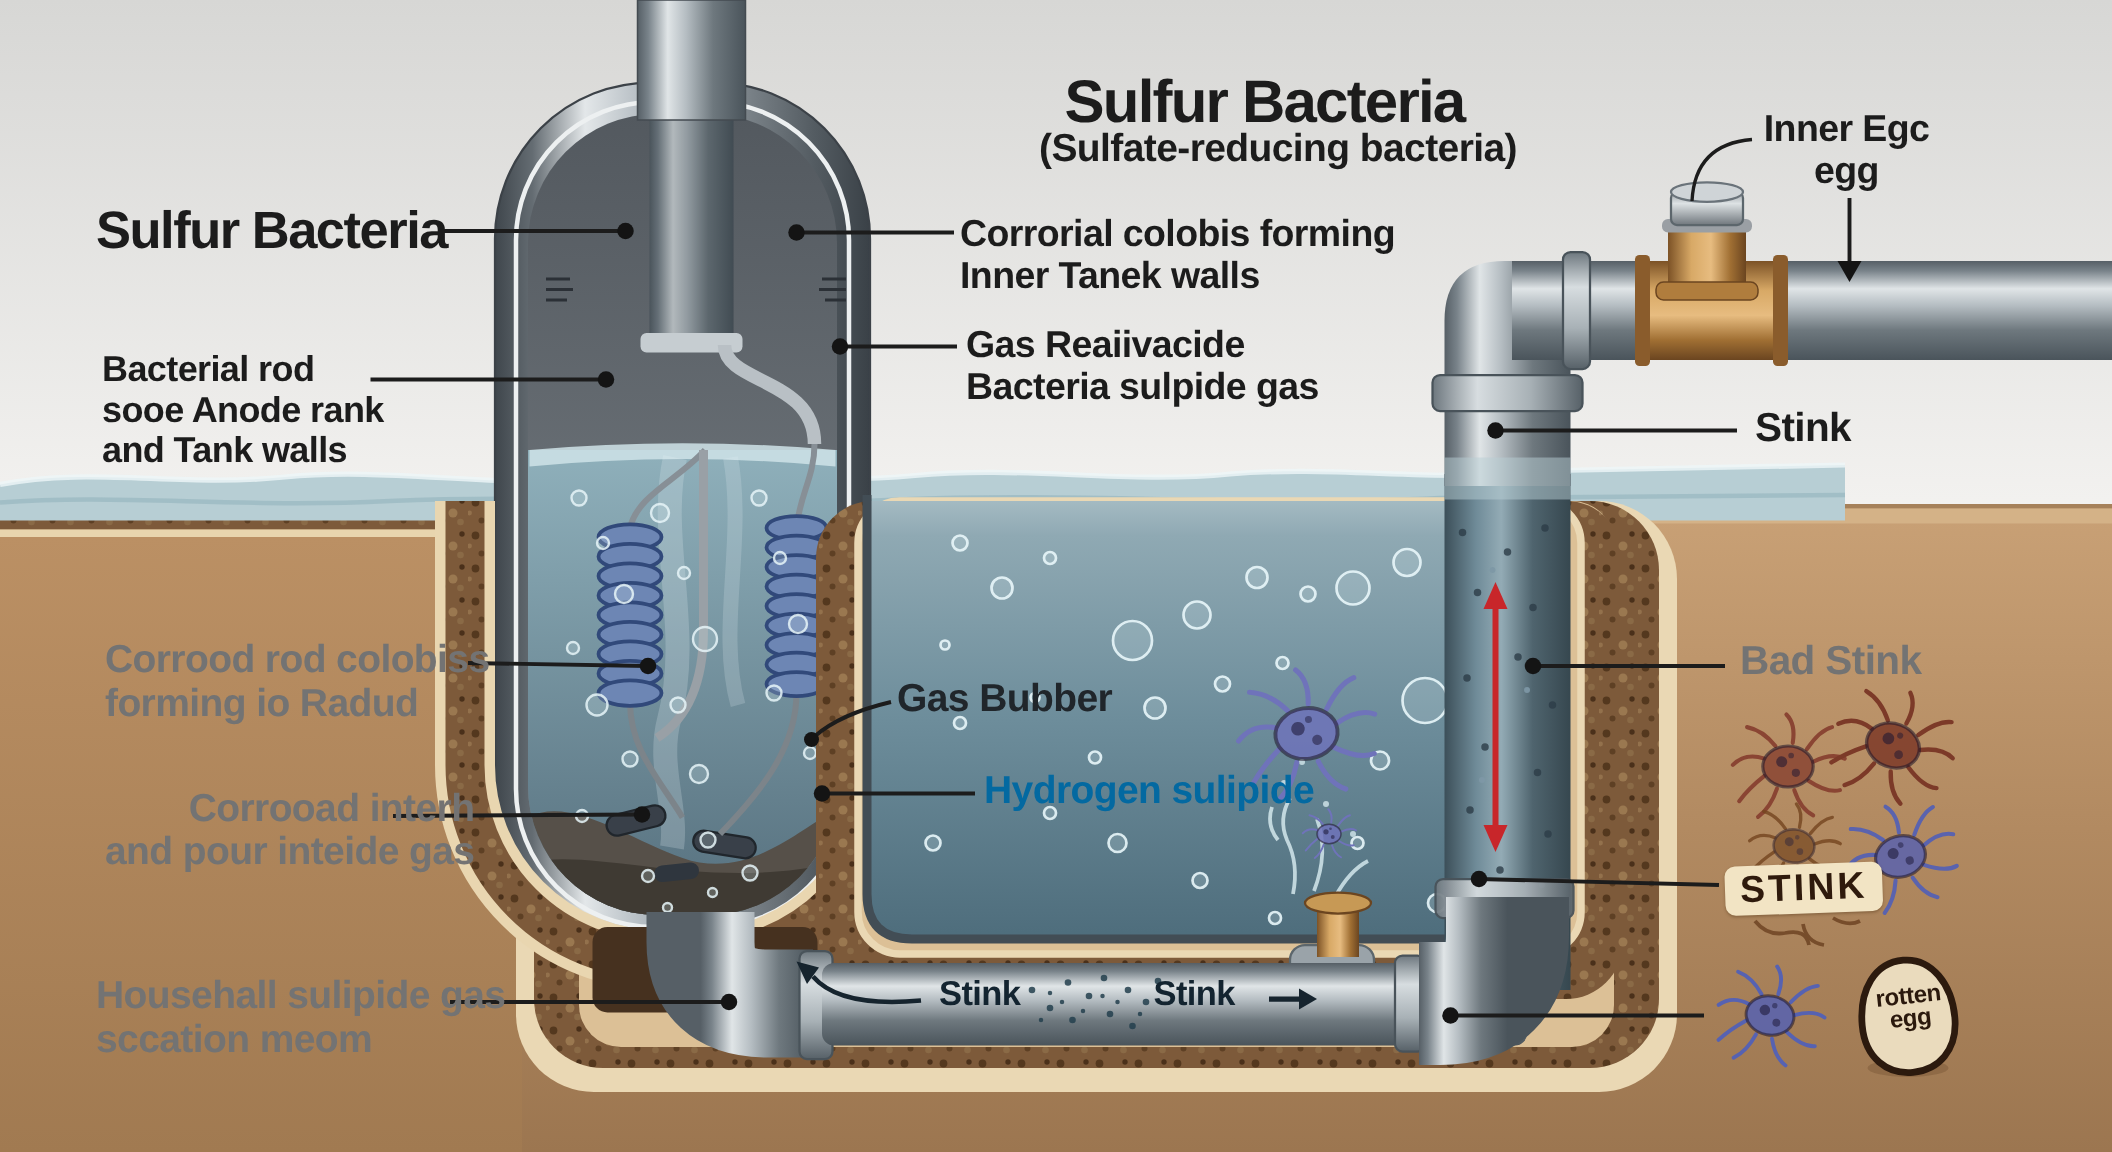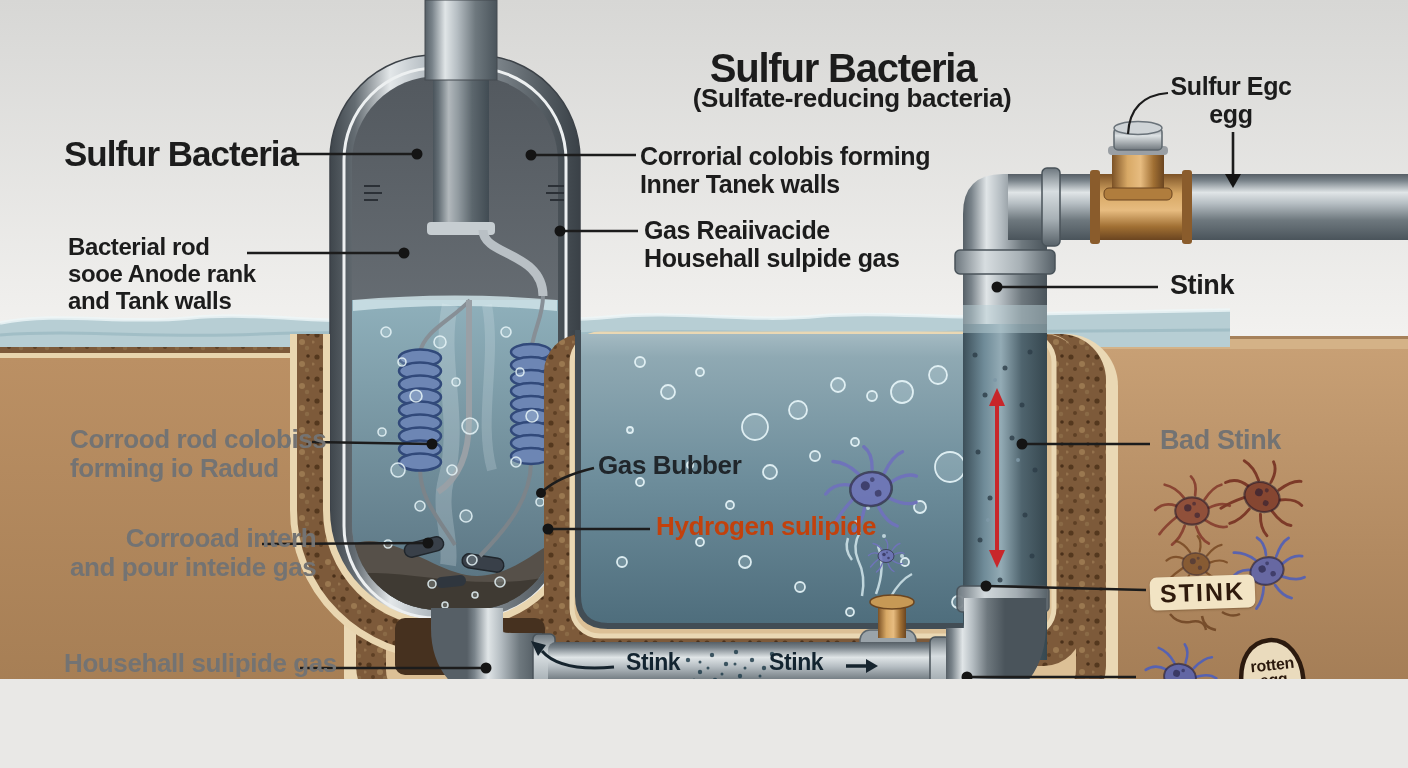--- a/index.html
+++ b/index.html
@@ -1,16 +1,16 @@
 <!DOCTYPE html>
 <html><head>
 <meta charset="utf-8">
 <style>
   html,body{margin:0;padding:0;background:#e9e8e6;}
-  #stage{position:relative;width:1408px;height:679px;overflow:hidden;
+  #stage{position:relative;width:1408px;height:768px;overflow:hidden;
          font-family:"Liberation Sans","DejaVu Sans",sans-serif;}
   #art{position:absolute;left:0;top:0;}
   .lbl{position:absolute;font-weight:bold;color:#1c1c1c;white-space:pre-line;
        line-height:1.12;letter-spacing:-0.4px;}
   .brown{color:#737373;}
   .ctr{transform:translateX(-50%);text-align:center;}
   .badge{position:absolute;background:#f2e4c4;border-radius:7px;padding:2px 10px;
          font-weight:bold;letter-spacing:2px;color:#2f1a0c;transform:rotate(-2deg);
          box-shadow:0 1px 2px rgba(60,35,10,.35);}
   .eggtxt{position:absolute;font-weight:bold;color:#2b190d;text-align:center;
@@ -476,25 +476,25 @@
 <div class="lbl brown" style="left:70px;top:425px;font-size:26px;">Corrood rod colobiss
 forming io Radud</div>
 <div class="lbl brown" style="left:70px;top:524px;font-size:26px;text-align:right;">Corrooad interh
 and pour inteide gas</div>
 <div class="lbl" style="left:640px;top:142px;font-size:25px;">Corrorial colobis forming
 Inner Tanek walls</div>
 
 <div class="lbl brown" style="left:64px;top:649px;font-size:26px;">Househall sulipide gas
 sccation meom</div>
 <div class="lbl" style="left:644px;top:216px;font-size:25px;">Gas Reaiivacide
-Househall sulpide gas</div>
+Bacteria sulpide gas</div>
 <div class="lbl" style="left:598px;top:451px;font-size:26px;color:#20262b;text-align:right;">Gas Bubber</div>
-<div class="lbl" style="left:656px;top:512px;font-size:26px;color:#c2410c;">Hydrogen sulipide</div>
-
-<div class="lbl ctr" style="left:1231px;top:72px;font-size:25px;">Sulfur Egc
+<div class="lbl" style="left:656px;top:512px;font-size:26px;color:#0369a1;">Hydrogen sulipide</div>
+
+<div class="lbl ctr" style="left:1231px;top:72px;font-size:25px;">Inner Egc
 egg</div>
 <div class="lbl" style="left:1170px;top:270px;font-size:27px;">Stink</div>
 <div class="lbl brown" style="left:1160px;top:425px;font-size:27px;">Bad Stink</div>
 <div class="badge" style="left:1150px;top:576px;font-size:25px;">STINK</div>
 
 <div class="lbl" style="left:626px;top:650px;font-size:23px;color:#132430;">Stink</div>
 <div class="lbl" style="left:769px;top:650px;font-size:23px;color:#132430;">Stink</div>
 <div class="eggtxt" style="left:1244px;top:658px;width:58px;font-size:16px;white-space:pre-line;">rotten
 egg</div>
 

